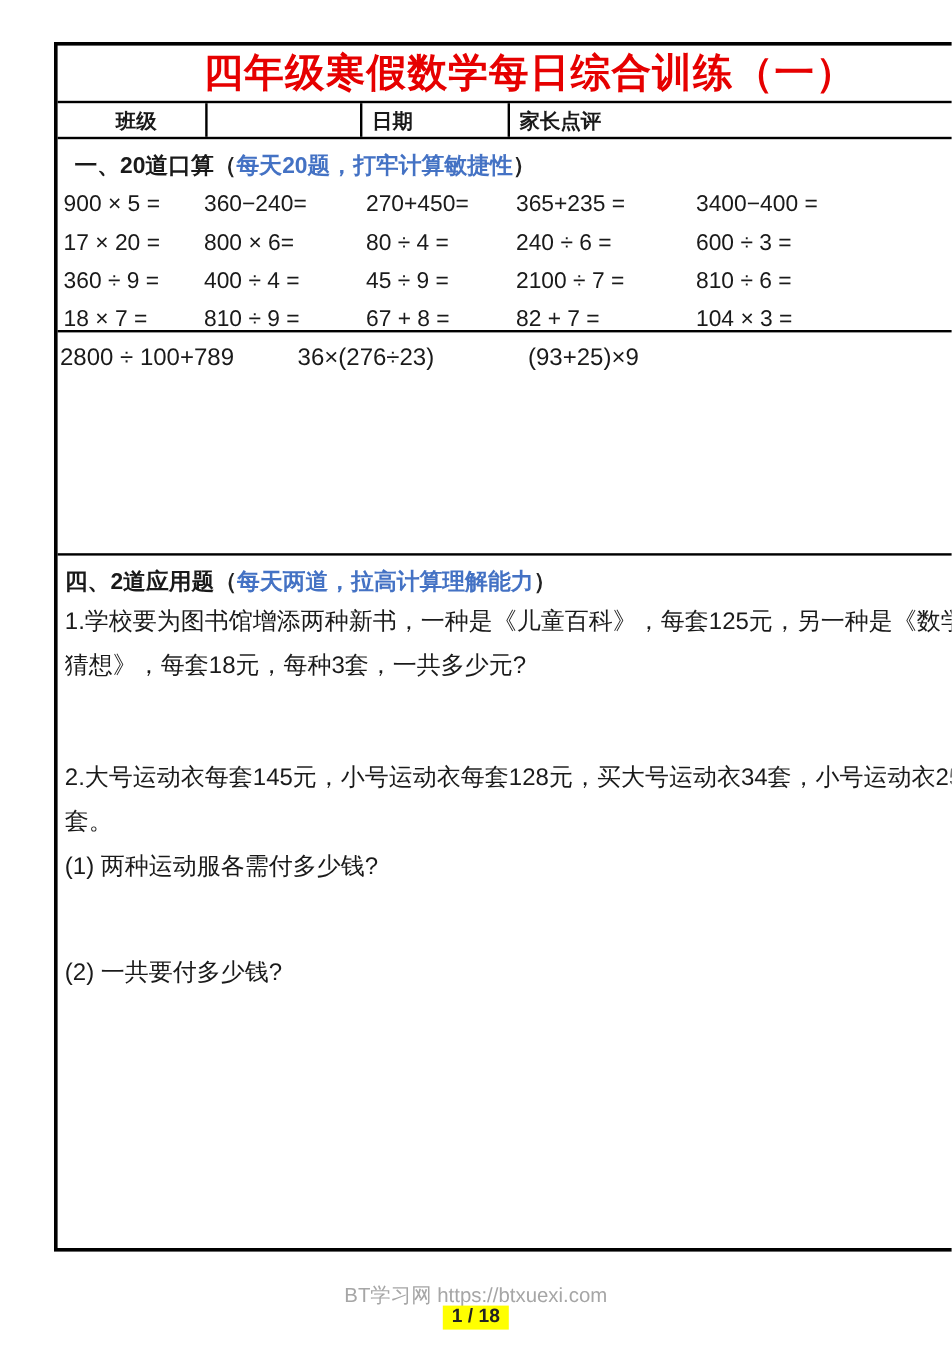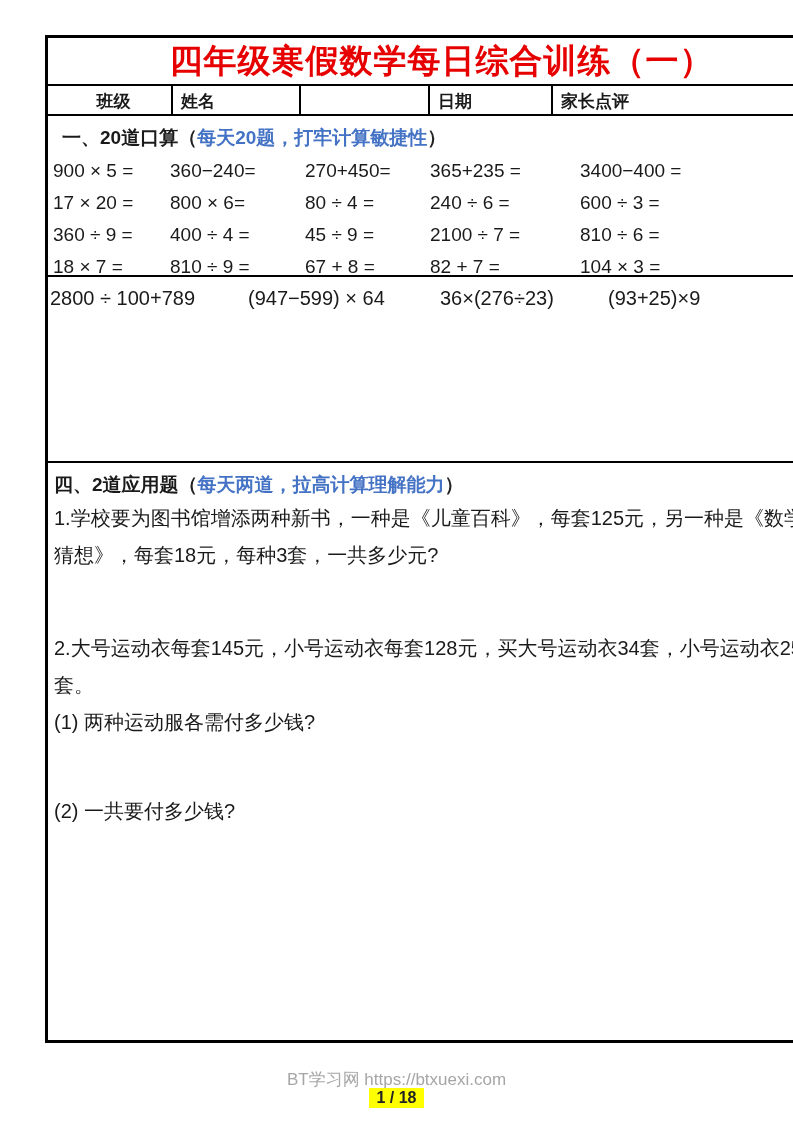--- a/index.html
+++ b/index.html
@@ -122,21 +122,20 @@
 <body>
 
 <div class="sheet">
 
   <div class="title-row">
     <span class="title-text">四年级寒假数学每日综合训练（一）</span>
   </div>
 
   <div class="info-row">
     <div class="info-cell c1">班级</div>
-    <div class="info-cell c2">姓名</div>
     <div class="info-cell c3"></div>
     <div class="info-cell c4">日期</div>
     <div class="info-cell c5">家长点评</div>
   </div>
 
   <div class="section sec1">
     <div class="sec-heading">
       <span>一、20道口算</span><span class="paren">（</span><span class="annotation">每天20题，打牢计算敏捷性</span><span class="paren">）</span>
     </div>
     <div class="oral-grid">
@@ -160,21 +159,20 @@
       <span>67 + 8 =</span>
       <span>82 + 7 =</span>
       <span>104 × 3 =</span>
     </div>
   </div>
 
 
   <div class="section sec3">
     <div class="step-row">
       <span>2800 ÷ 100+789</span>
-      <span>(947−599) × 64</span>
       <span>36×(276÷23)</span>
       <span>(93+25)×9</span>
     </div>
   </div>
 
   <div class="section sec4">
     <div class="sec-heading">
       <span>四、2道应用题</span><span class="paren">（</span><span class="annotation">每天两道，拉高计算理解能力</span><span class="paren">）</span>
     </div>
     <div class="word-body">

